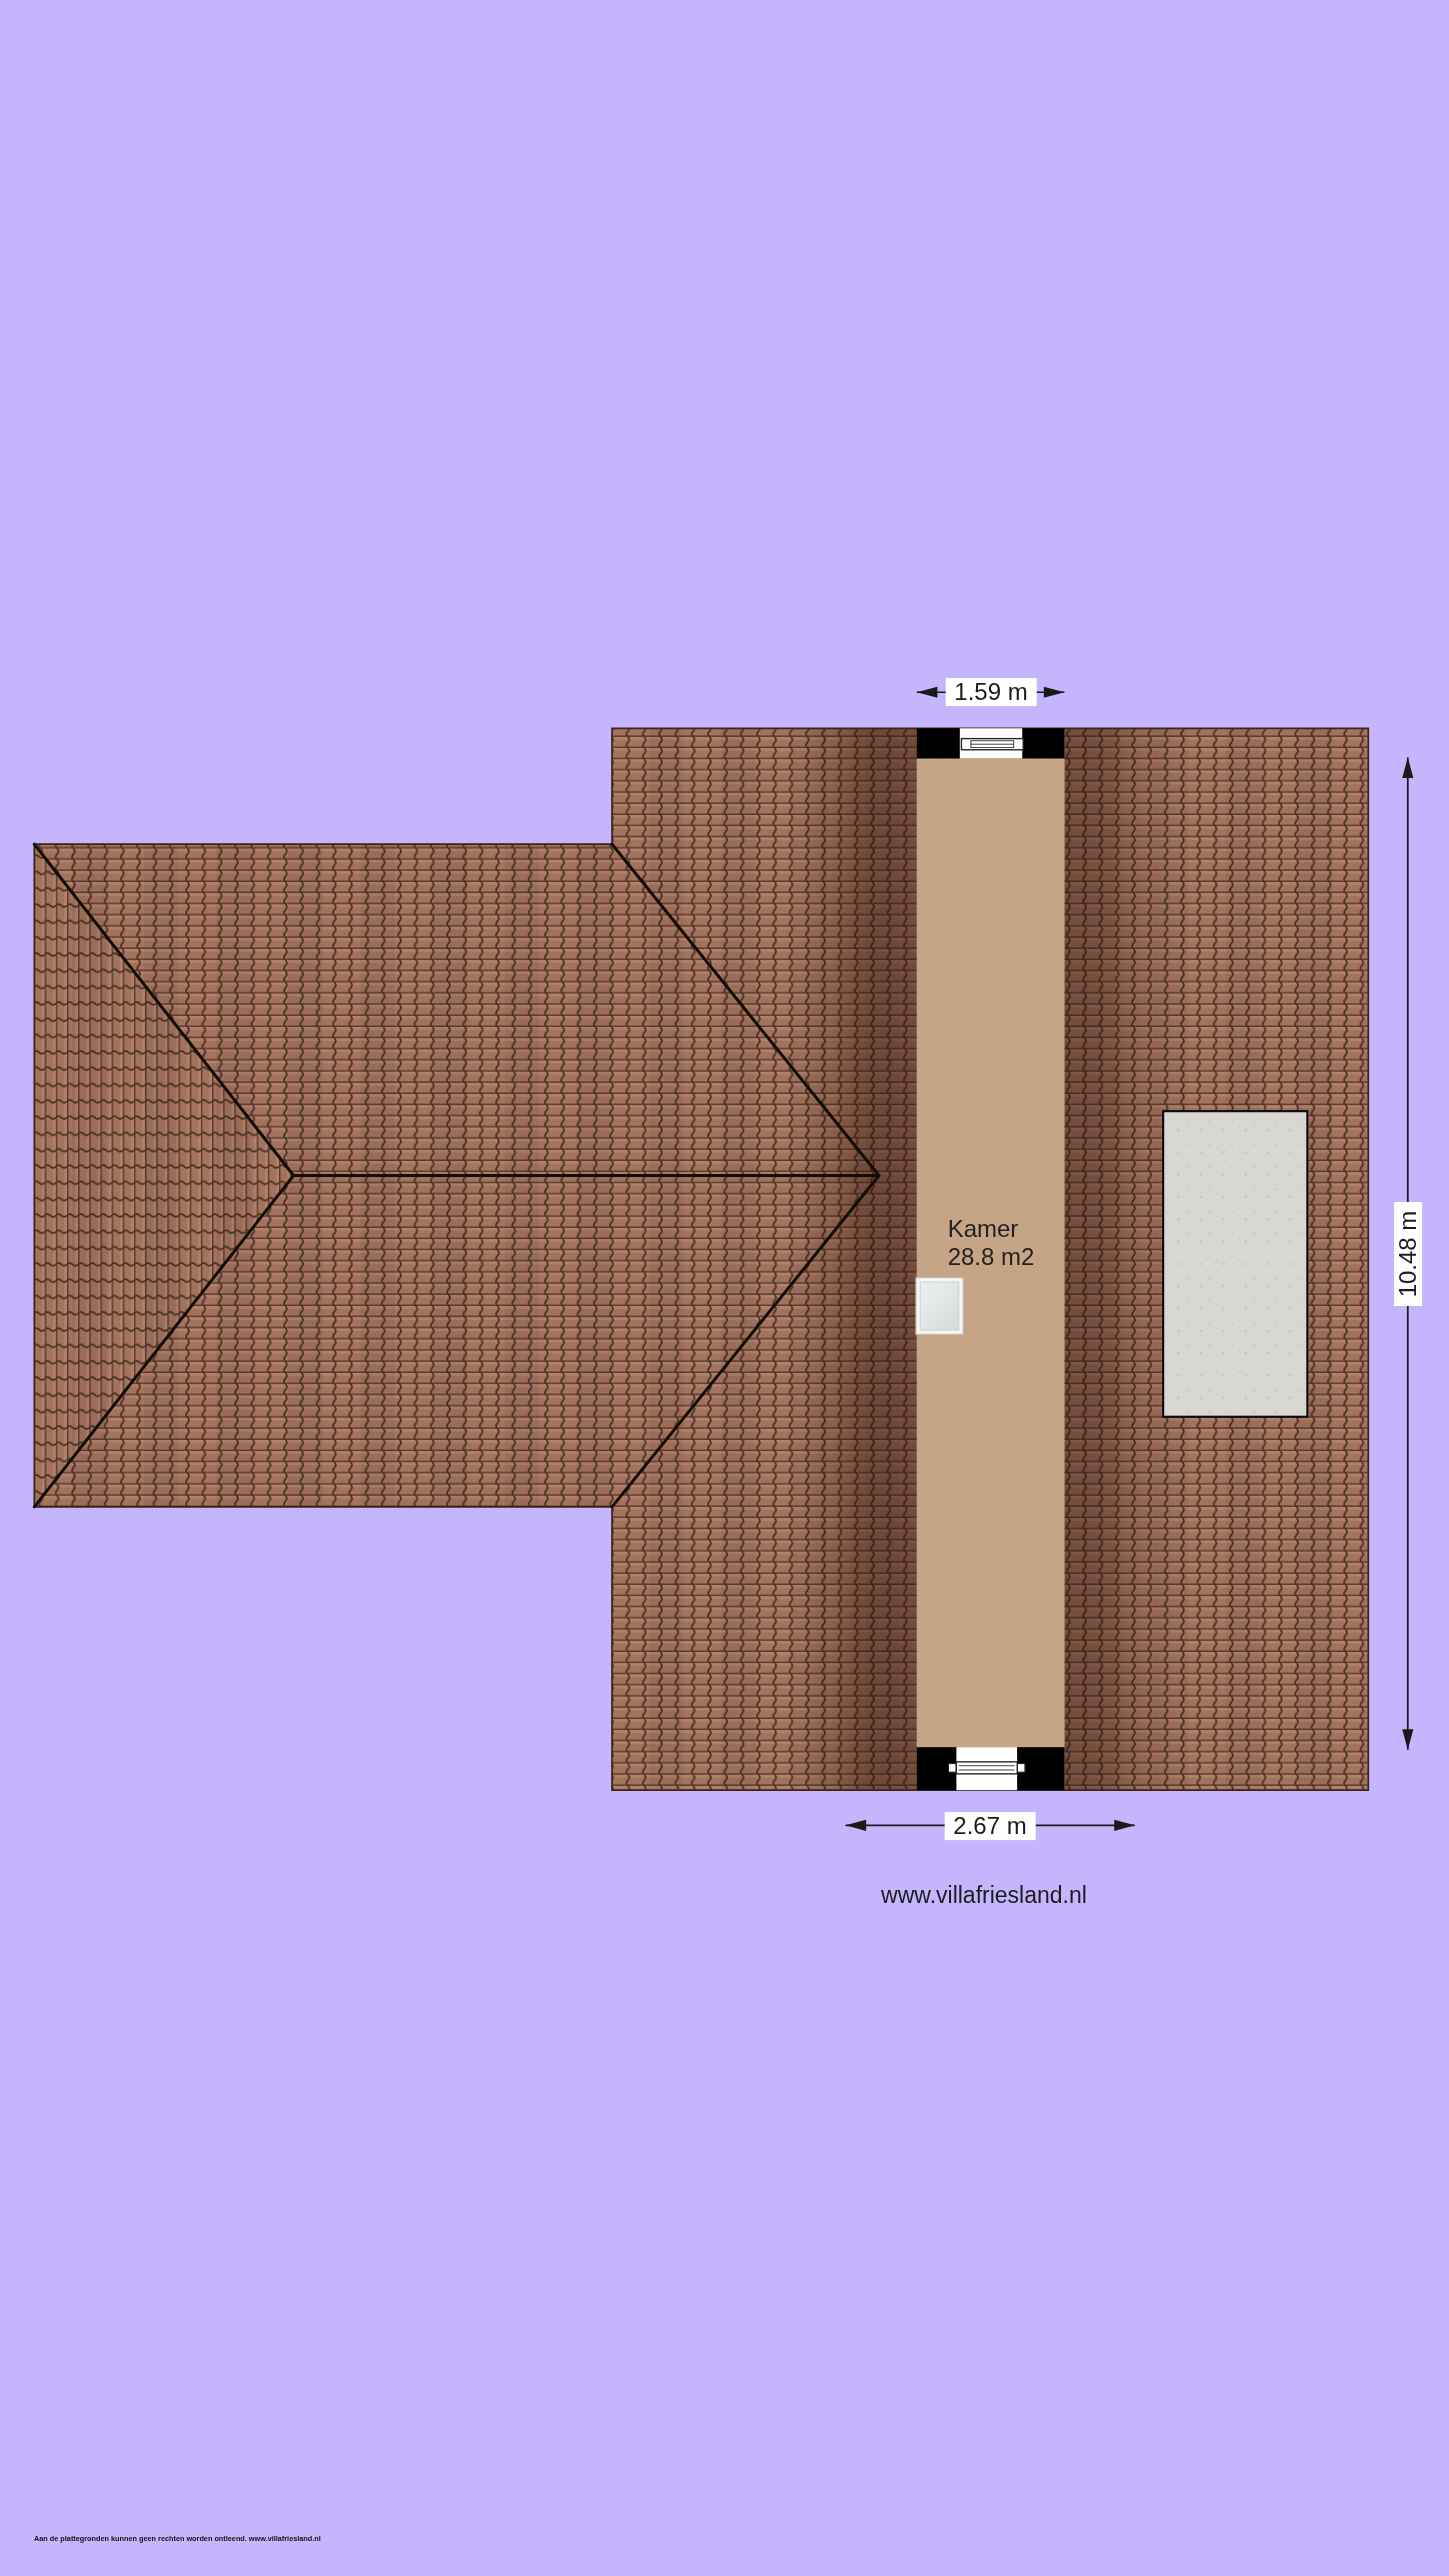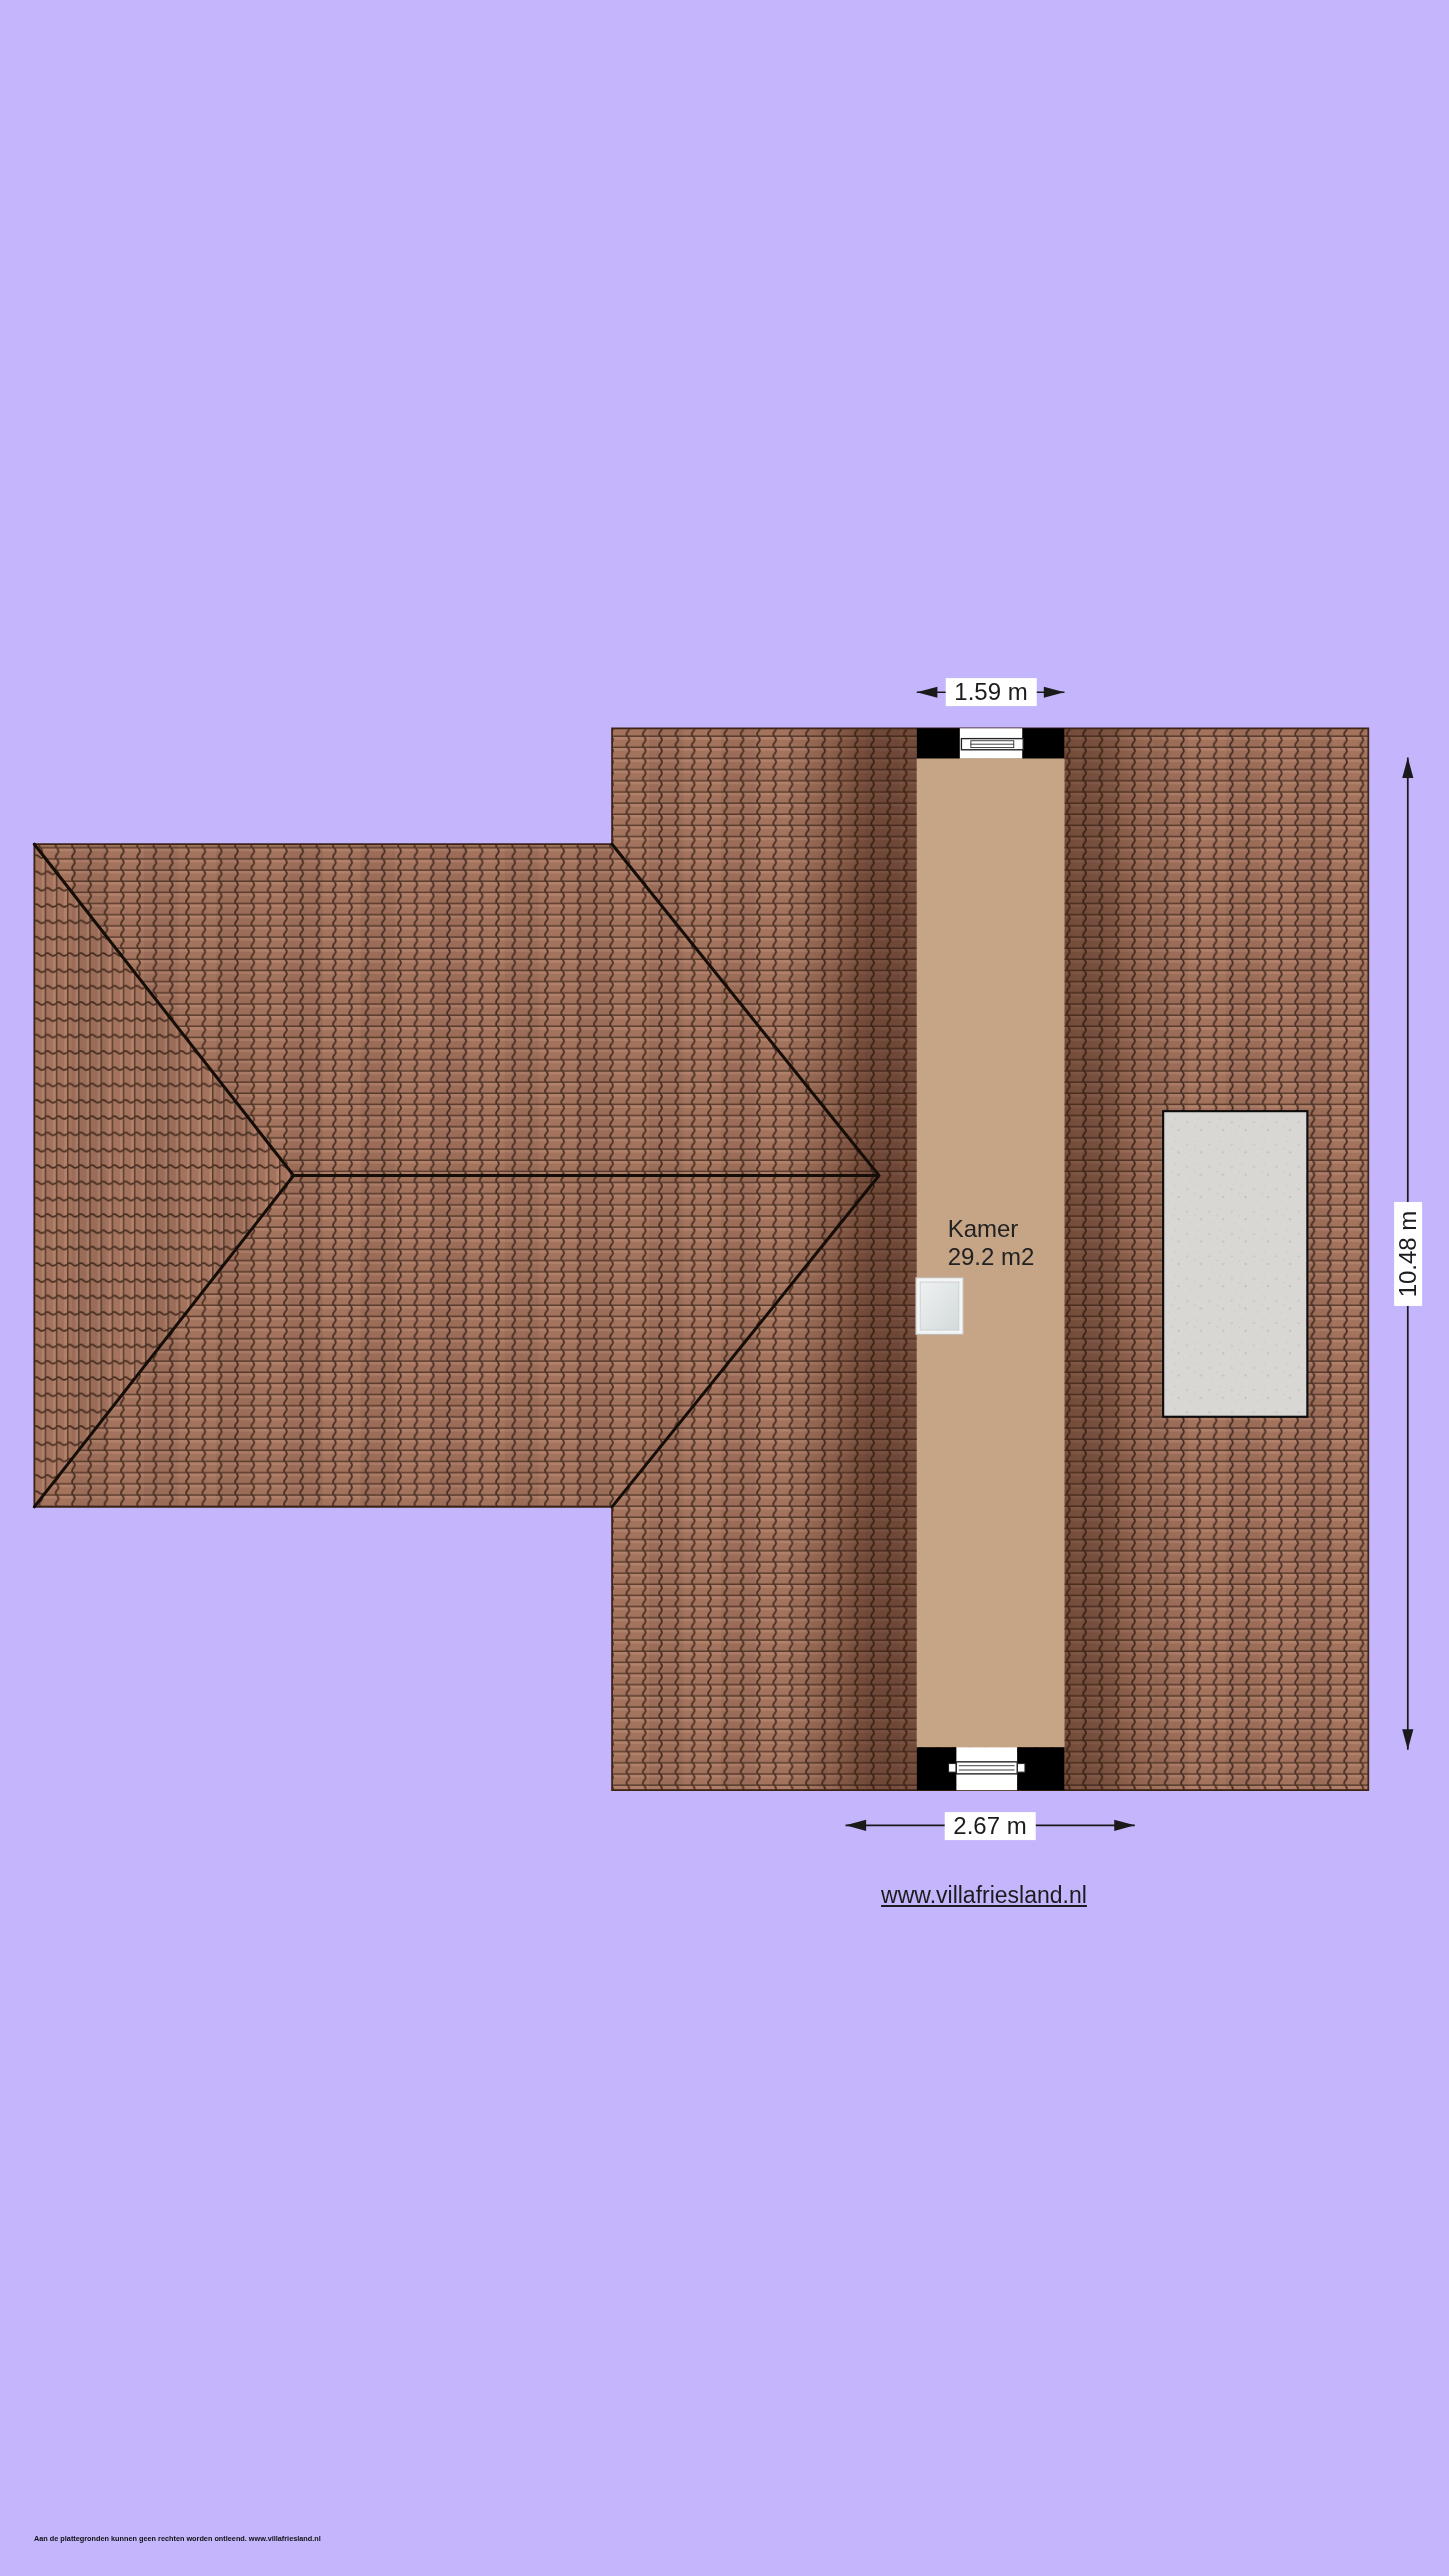--- a/index.html
+++ b/index.html
@@ -16,21 +16,21 @@
   .dim-label.vertical{transform:translate(-50%,-50%) rotate(-90deg);}
   .room-label{
     position:absolute;left:991px;top:1242px;transform:translate(-50%,-50%);
     text-align:left;font-size:24px;line-height:27.5px;color:#222;white-space:nowrap;
   }
   .footer-note{
     position:absolute;left:984px;transform:translateX(-50%);
     font-size:23px;line-height:26px;color:#1c1c1c;white-space:nowrap;text-align:center;
   }
   #footer-line1{top:1856px;}
-  #footer-line2{top:1882px;text-decoration:underline;}
+  #footer-line2{top:1882px;}
   .fine-print{
     position:absolute;left:34px;top:2534px;
     font-size:7.3px;font-weight:700;color:#111;white-space:nowrap;letter-spacing:0px;
   }
 </style>
 </head>
 <body>
 
 <div id="canvas">
 
@@ -149,21 +149,21 @@
   </svg>
 
   <div class="dim-label" style="left:991px;top:692px;">1.59 m</div>
 
   <div class="dim-label" style="left:990px;top:1826px;">2.67 m</div>
 
   <div class="dim-label vertical" style="left:1408px;top:1254px;">10.48 m</div>
 
   <div class="room-label">
     <div>Kamer</div>
-    <div>29.2 m2</div>
+    <div>28.8 m2</div>
   </div>
 
   <div class="footer-note" id="footer-line2">www.villafriesland.nl</div>
 
   <div class="fine-print">Aan de plattegronden kunnen geen rechten worden ontleend. www.villafriesland.nl</div>
 
 </div>
 
 
 </body></html>

